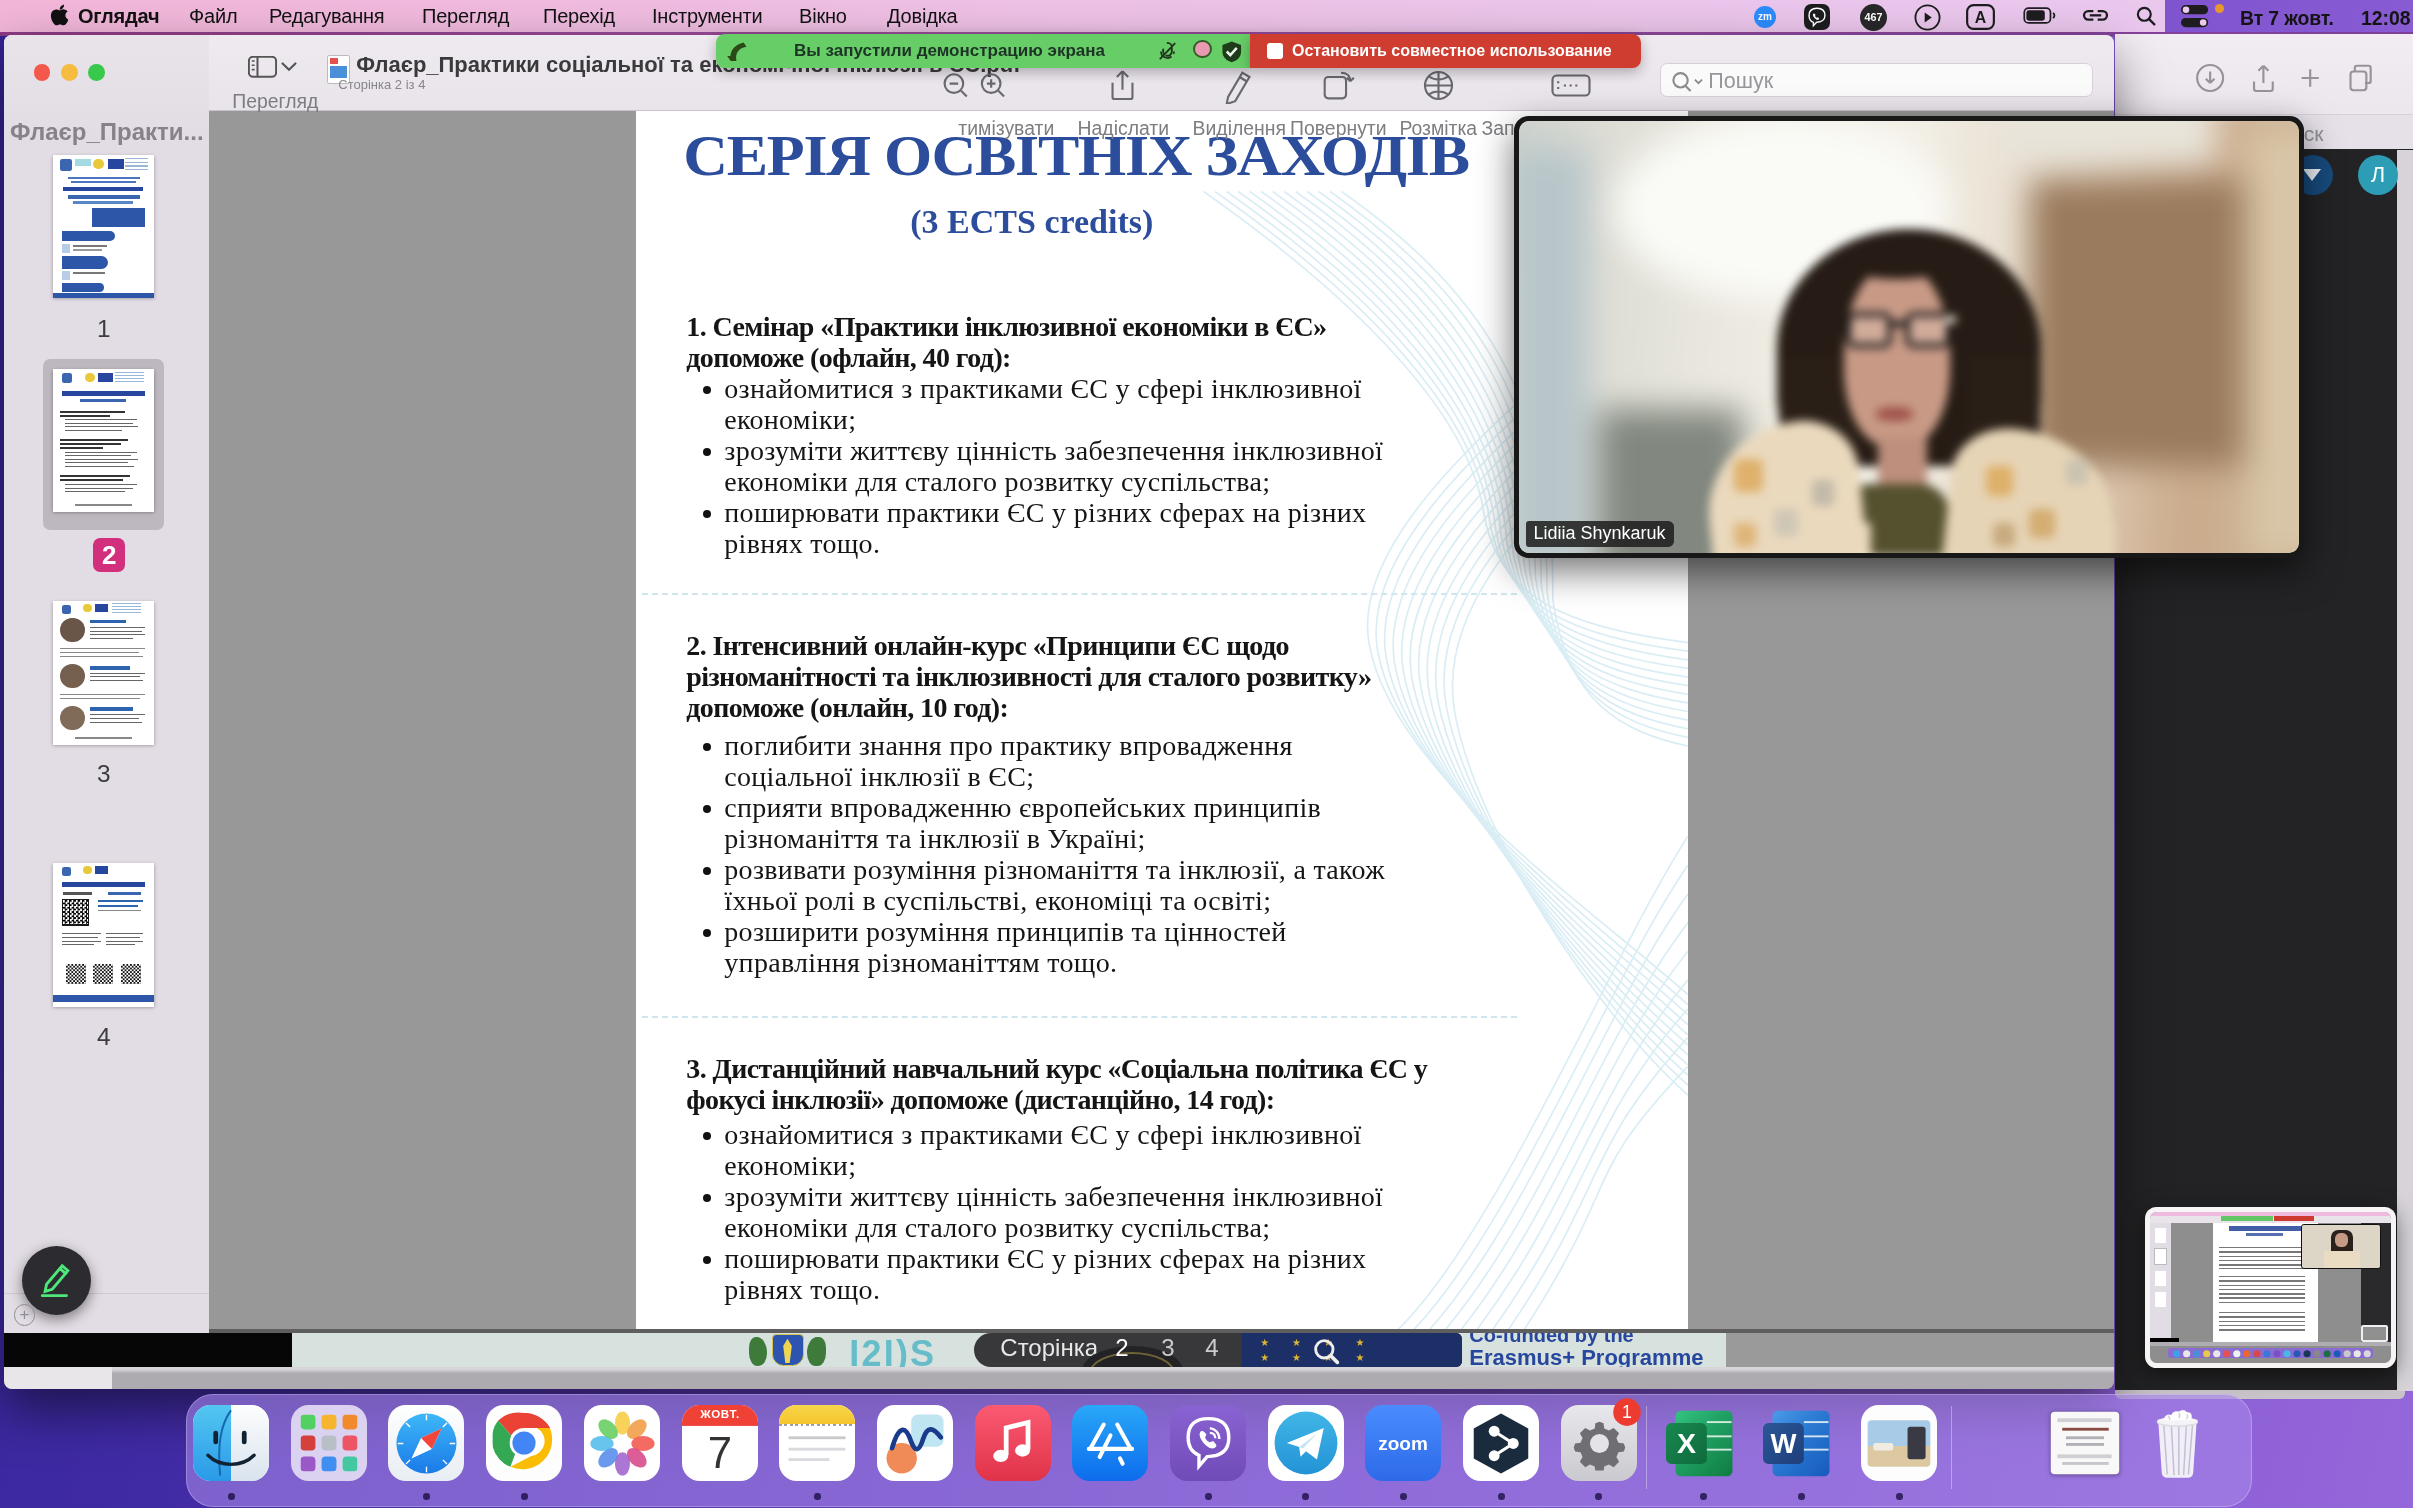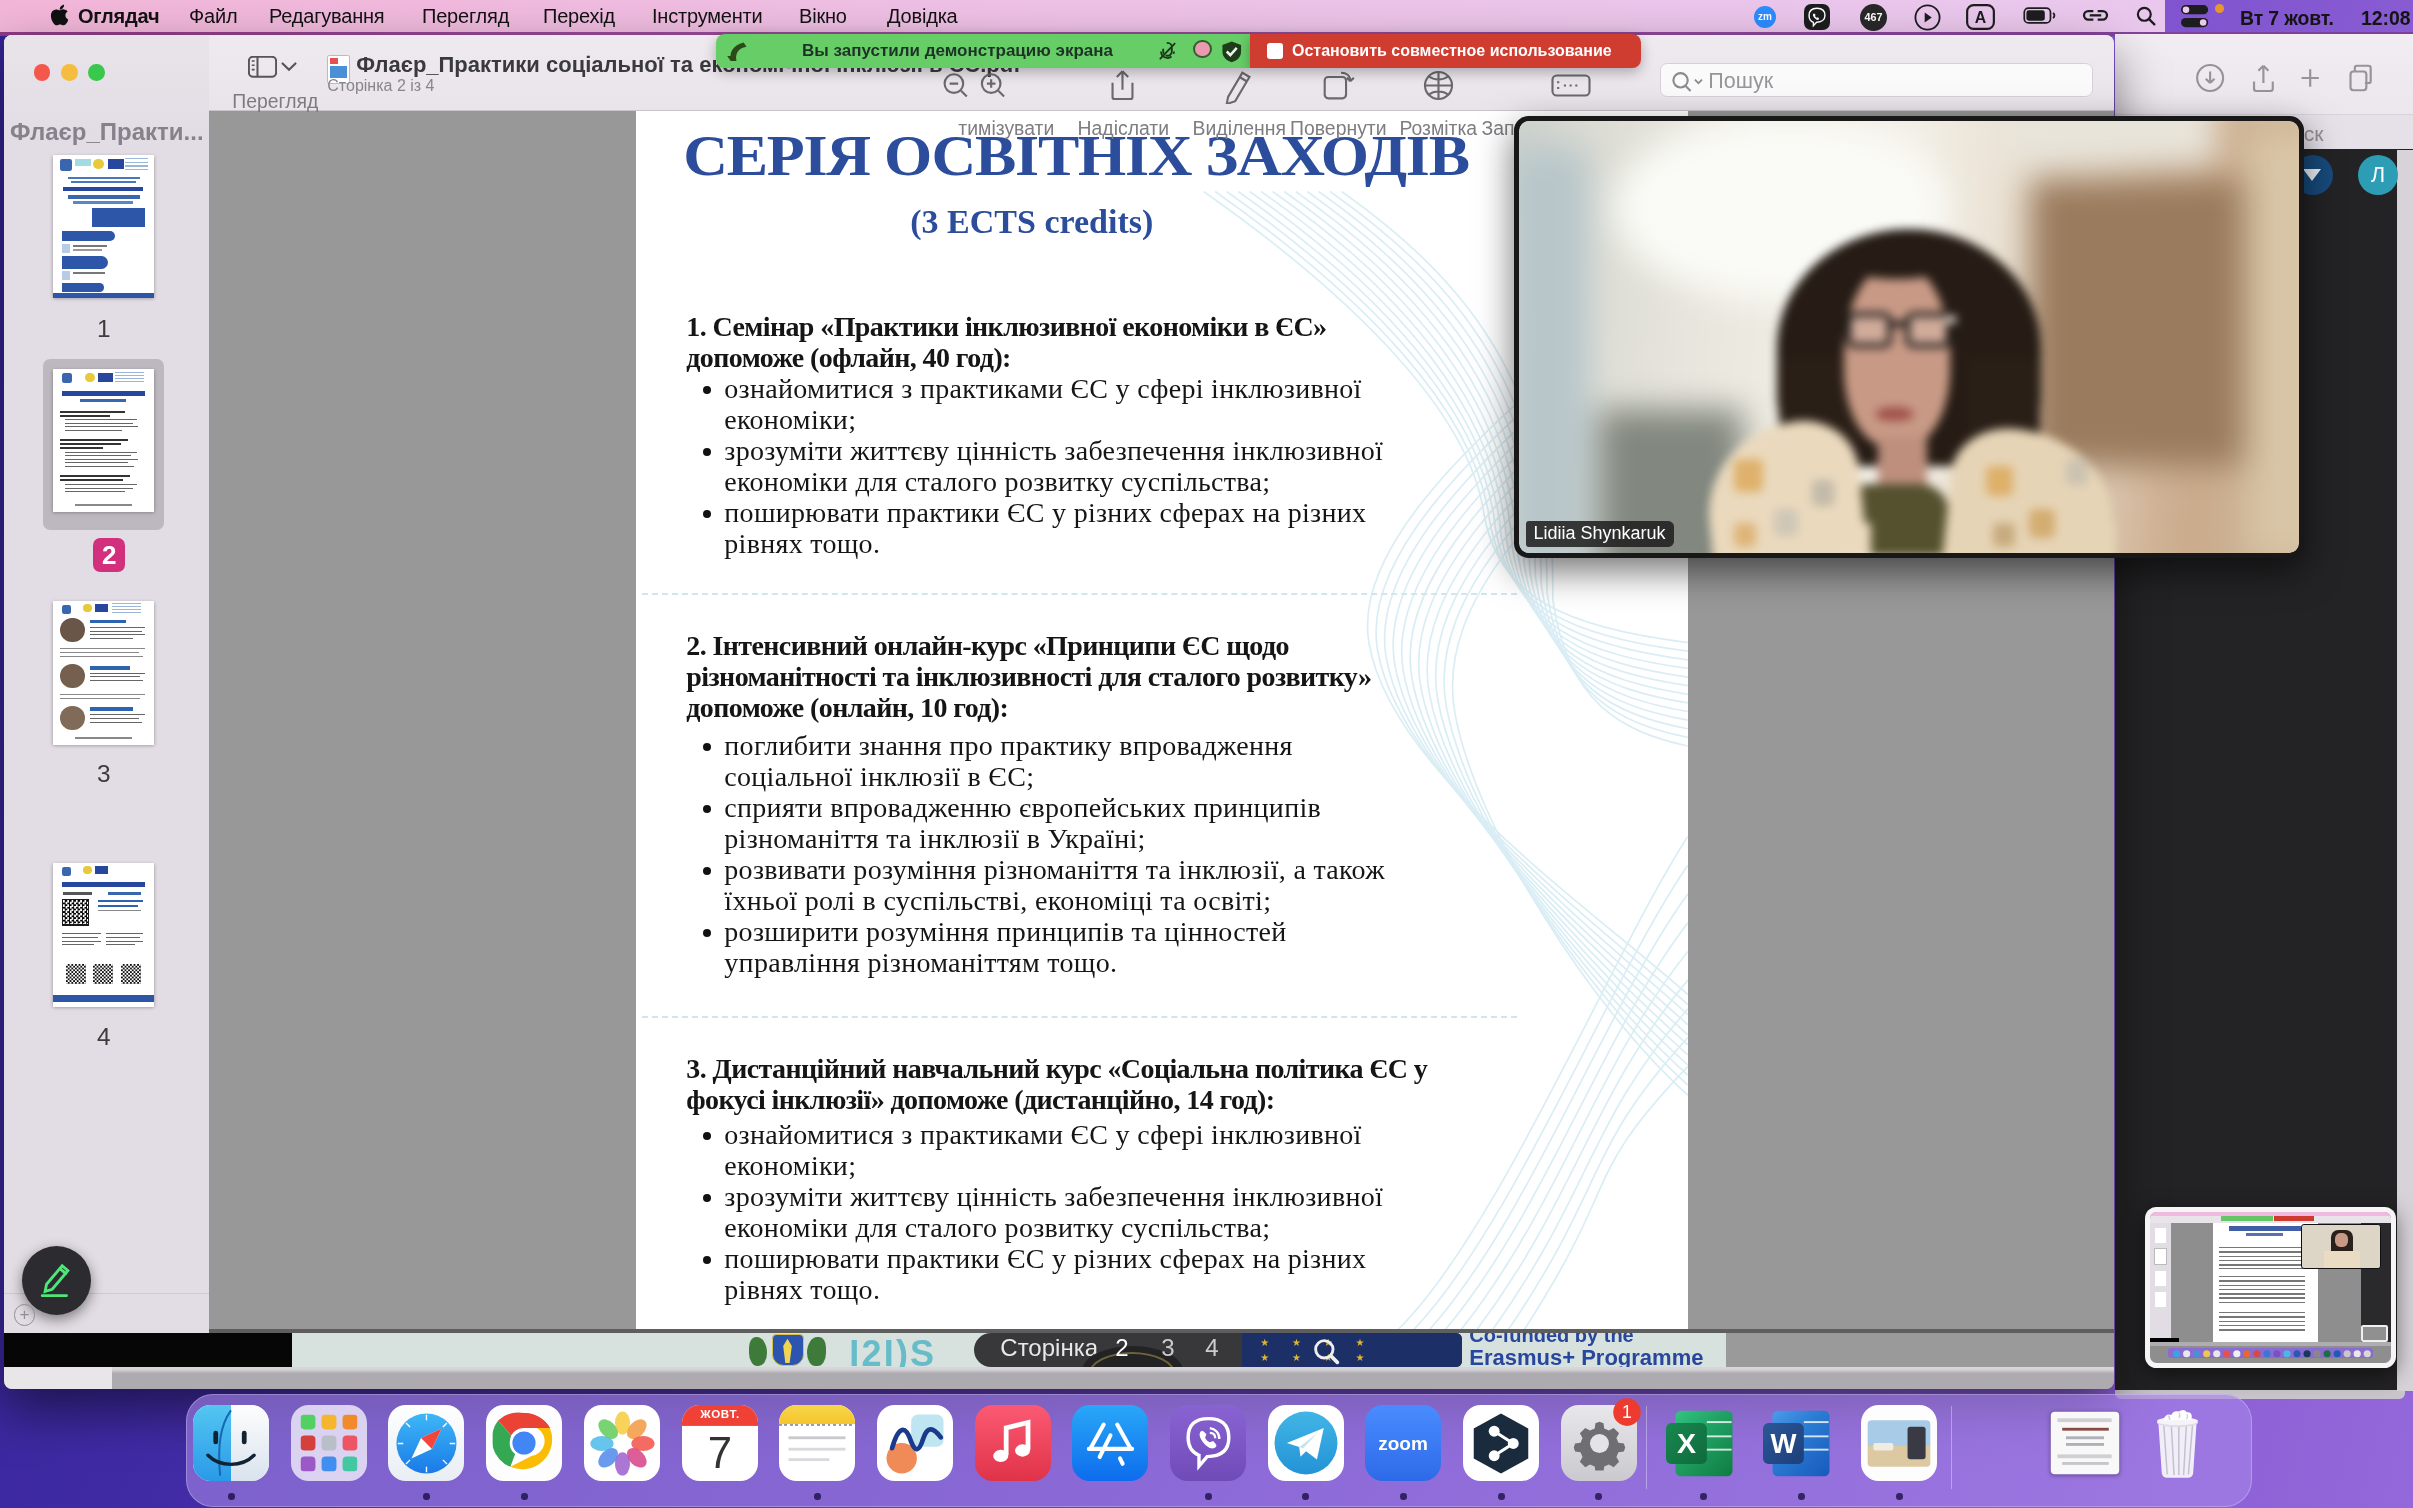--- a/index.html
+++ b/index.html
@@ -270,21 +270,21 @@
       <svg class="abs" style="left:277px;top:27px" width="16" height="10" viewBox="0 0 22 14">
           <path d="M2 2l9 9 9-9" fill="none" stroke="#555" stroke-width="3" stroke-linecap="round"></path>
         </svg>
       <div class="abs" style="left:228px;top:55px;color:#7c7c80;font-size:19.4px">Перегляд</div>
       
       <div class="abs" style="left:323px;top:20px;width:23px;height:29px;background:#fff;border:0.7px solid #bbb;border-radius:2.2px">
         <div class="abs" style="left:2.2px;top:10px;width:17px;height:11.5px;background:#4a90d9"></div>
         <div class="abs" style="left:2.2px;top:2.2px;width:7.2px;height:5.7px;background:#e85050"></div>
       </div>
       <div class="abs" style="left:352px;top:17px;color:#3a3a3c;font-size:22px;font-weight:bold;width:761px;white-space:nowrap;overflow:hidden">Флаєр_Практики соціальної та економічної інклюзії в ЄС.pdf</div>
-      <div class="abs" style="left:323px;top:42px;color:#86868b;font-size:16px">Сторінка 2 із 4</div>
+      <div class="abs" style="left:334px;top:42px;color:#86868b;font-size:13px">Сторінка 2 із 4</div>
       
       <g>
       <svg class="abs" style="left:937px;top:34px" width="86" height="32" viewBox="0 0 120 44" fill="none" stroke="#69696e" stroke-width="3">
             <circle cx="18" cy="20" r="13"></circle>
             <path d="M28 30l8 8M12 20h12"></path>
             <circle cx="70" cy="20" r="13"></circle>
             <path d="M80 30l8 8M64 20h12M70 14v12"></path>
           </svg>
       <svg class="abs" style="left:1100px;top:32px" width="37" height="37" viewBox="0 0 52 52" fill="none" stroke="#69696e" stroke-width="3">
             <path d="M12 22v20a3 3 0 0 0 3 3h22a3 3 0 0 0 3-3V22"></path>
@@ -440,21 +440,21 @@
     <div class="tl" style="left:29.5px;background:#f4584d"></div>
     <div class="tl" style="left:57px;background:#f5bd40"></div>
     <div class="tl" style="left:84px;background:#38c94c"></div>
   </div>
 
   <div class="abs" style="left:716px;top:34px;height:34px;width:534px;background:#67ce67;border-radius:8.6px 0 0 8.6px;overflow:hidden;box-shadow:0 4.3px 13px rgba(0,0,0,.28)">
     <svg class="abs" style="left:8.6px;top:7.2px" width="24.4" height="21.5" viewBox="0 0 34 30">
         <path d="M26 2 C10 6 6 16 8 28 L16 28 C14 18 18 10 30 8 Z" fill="#2c4a18"></path>
         <path d="M8 28 l-5-7 h10 z" fill="#2c4a18"></path>
       </svg>
-    <span class="abs" style="left:86px;top:7.2px;color:#1d3326;font-size:17px;font-weight:600">Вы запустили демонстрацию экрана</span>
+    <span class="abs" style="left:78px;top:7.2px;color:#1d3326;font-size:17px;font-weight:600">Вы запустили демонстрацию экрана</span>
     <svg class="abs" style="left:440px;top:5.7px" width="23" height="23" viewBox="0 0 32 32">
         <path d="M16 4a6 6 0 0 1 6 6v6a6 6 0 0 1-7.7 5.7M10 13v3a6 6 0 0 0 .3 1.9M6 26L26 5" stroke="#20331c" stroke-width="2.6" fill="none" stroke-linecap="round"></path>
         <path d="M7 16a9 9 0 0 0 14.6 7M25 16a9 9 0 0 1-.7 3.4" stroke="#20331c" stroke-width="2.4" fill="none"></path>
       </svg>
     <circle class="abs" style="left:477px;top:5.7px;width:18.7px;height:18.7px;border-radius:50%;border:2.9px solid #355c2a;background:#e89bb0;display:block"></circle>
     <svg class="abs" style="left:505px;top:5.7px" width="21.5" height="23" viewBox="0 0 30 32">
         <path d="M15 2 L28 7 V16 C28 24 22 29 15 31 C8 29 2 24 2 16 V7 Z" fill="#1e3b1a"></path>
         <path d="M8 16l5 5 9-10" stroke="#e8f5e8" stroke-width="3.5" fill="none"></path>
       </svg>
   </div>

